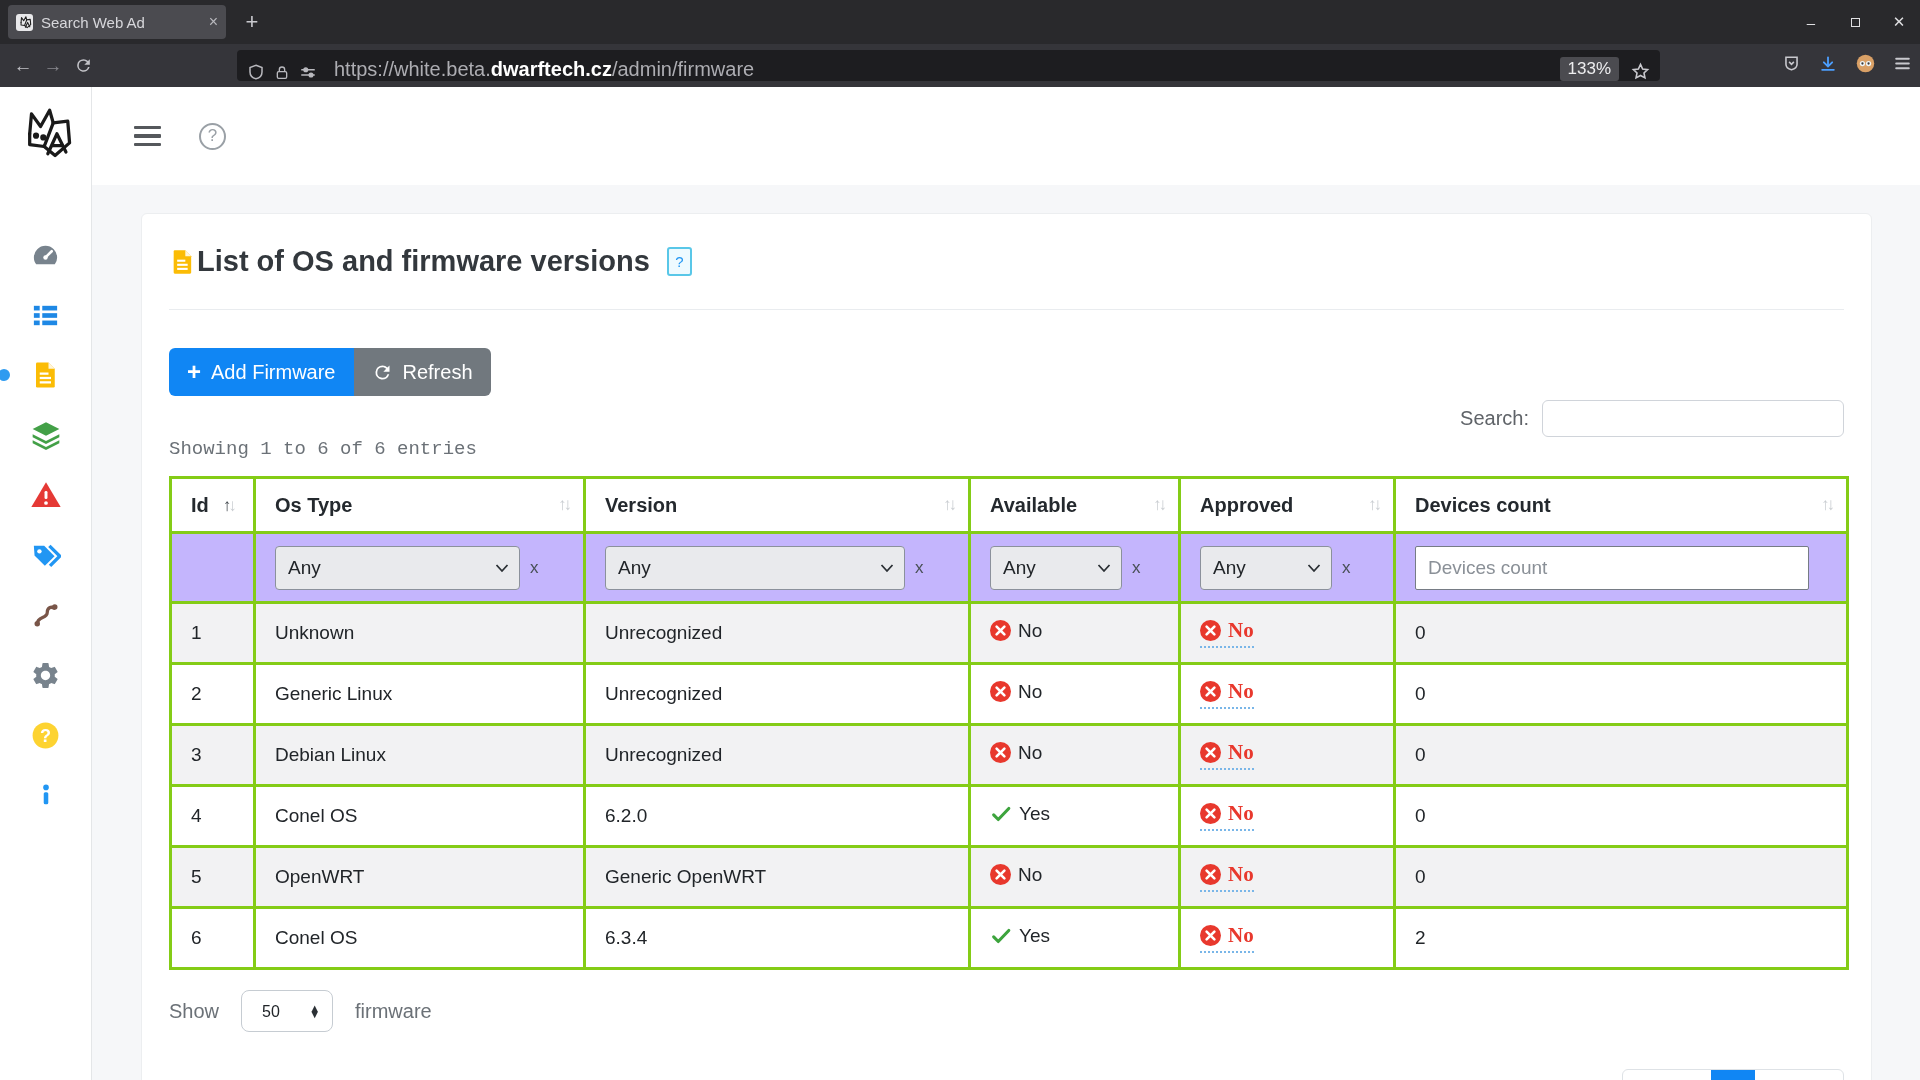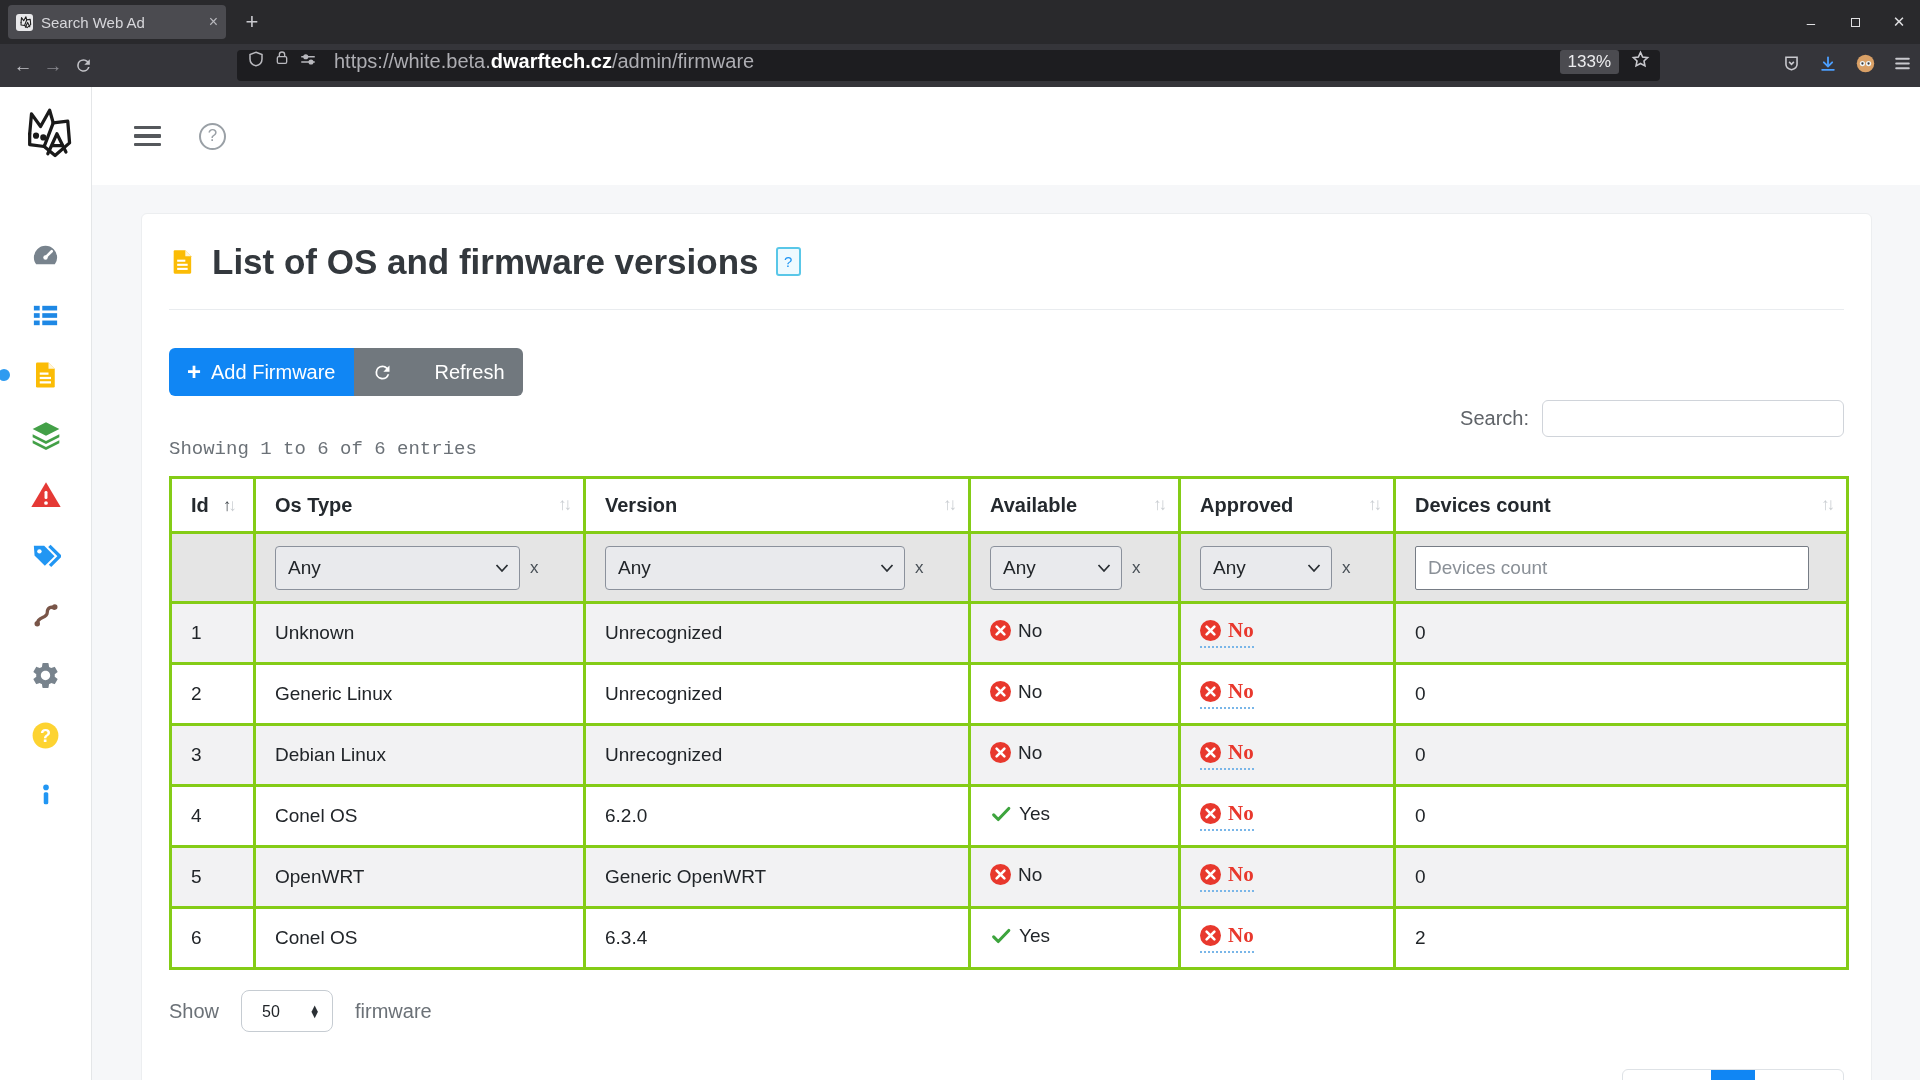--- a/index.html
+++ b/index.html
@@ -15,21 +15,21 @@
   .tab-close { color: #b9b9be; font-size: 16px; margin-left: auto; z-index: 2; }
   .newtab-btn { position: absolute; left: 238px; top: 8px; color: #c9c9ce; font-size: 22px; width: 28px; height: 28px; display: flex; align-items: center; justify-content: center; }
   .win-controls { position: absolute; right: 6px; top: 0; height: 44px; display: flex; align-items: center; gap: 14px; }
   .win-btn { width: 30px; height: 30px; display: flex; align-items: center; justify-content: center; color: #dfdfe2; font-size: 15px; }
   .win-max-glyph { width: 9px; height: 9px; border: 1.6px solid #dfdfe2; }
 
   .navbar { position: absolute; top: 44px; left: 0; width: 1920px; height: 43px; background: #35353a; display: flex; align-items: center; }
   .nav-btn { width: 30px; height: 30px; display: flex; align-items: center; justify-content: center; color: #c3c3c8; font-size: 19px; }
   .nav-btn.back { margin-left: 8px; }
   .nav-btn.fwd { color: #8a8a90; }
-  .urlbar { position: absolute; left: 237px; top: 6px; width: 1423px; height: 31px; background: #1d1d20; border-radius: 4px; display: flex; align-items: flex-start; padding: 0 10px; }
+  .urlbar { position: absolute; left: 237px; top: 6px; width: 1423px; height: 31px; background: #1d1d20; border-radius: 4px; display: flex; align-items: flex-end; padding: 0 10px; }
   .url-icon { margin-right: 9px; display: flex; align-items: center; }
   .url-text { font-size: 20px; color: #adadb2; margin-left: 8px; white-space: nowrap; }
   .url-domain { color: #ffffff; font-weight: 700; }
   .zoom-badge { margin-left: auto; background: #4b4b50; color: #ededef; font-size: 17px; border-radius: 3px; padding: 2px 8px; }
   .star-btn { margin-left: 12px; display: flex; }
   .navbar-right { position: absolute; right: 8px; top: 0; height: 43px; display: flex; align-items: center; gap: 17px; }
 
   
   .app { position: absolute; top: 87px; left: 0; width: 1920px; height: 993px; background: #ffffff; }
   .side { position: absolute; left: 0; top: 0; width: 92px; height: 993px; background: #ffffff; border-right: 1px solid #e4e6e8; z-index: 3; }
@@ -46,44 +46,44 @@
   .status-dot { width: 31px; height: 31px; border-radius: 50%; background: #4caf50; }
   .hdr-label { font-size: 20px; color: #5f6368; margin-left: 13px; }
   .dl-group { display: flex; align-items: center; margin-left: 44px; }
   .avatar { width: 41px; height: 41px; border-radius: 50%; background: #ececee; margin-left: 40px; display: flex; align-items: flex-end; justify-content: center; overflow: hidden; }
   .email { font-size: 20px; color: #3c4043; margin-left: 13px; }
 
   .content { position: absolute; left: 92px; top: 98px; width: 1828px; height: 895px; background: #f6f7f9; }
   .card { position: absolute; left: 49px; top: 28px; width: 1731px; height: 1100px; background: #ffffff; border: 1px solid #eceef0; border-radius: 6px; padding: 0 27px; }
 
   .title-row { height: 96px; border-bottom: 1px solid #e9ecef; display: flex; align-items: center; }
-  .page-title { font-size: 35px; font-weight: 700; color: #33383d; margin-left: 15px; }
+  .page-title { font-size: 29px; font-weight: 700; color: #33383d; }
   .title-help { width: 25px; height: 29px; margin-left: 17px; border: 2px solid #59c7e8; border-radius: 3px; background: #eefaff; color: #2196f3; font-size: 15px; display: flex; align-items: center; justify-content: center; }
 
   .toolbar-row { margin-top: 38px; display: flex; }
   .btn { height: 48px; display: flex; align-items: center; font-size: 20px; color: #fff; padding: 0 18px; }
   .btn-add { background: #1086f4; border-radius: 6px 0 0 6px; }
-  .btn-refresh { background: #71787e; border-radius: 0 6px 6px 0; gap: 32px; }
+  .btn-refresh { background: #71787e; border-radius: 0 6px 6px 0; }
   .btn .ic { margin-right: 10px; display: flex; }
   .plus-glyph { font-size: 24px; font-weight: 700; line-height: 1; }
 
   .search-row { position: absolute; top: 186px; right: 27px; display: flex; align-items: center; }
   .search-label { font-size: 20px; color: #5f6368; margin-right: 13px; }
   .search-input { width: 302px; height: 37px; border: 1px solid #d0d4da; border-radius: 6px; font-size: 18px; padding: 0 10px; color: #212529; outline: none; font-family: inherit; }
 
   .summary { margin-top: 42px; font-size: 19px; color: #6b7177; font-family: Liberation Mono, monospace; }
 
   
   table.grid { width: 1677px; border-collapse: collapse; table-layout: fixed; margin-top: 16px; }
   .grid th, .grid td { border: 3px solid #84cc16; }
   .grid thead th { height: 55px; text-align: left; font-size: 20px; font-weight: 700; color: #24292e; padding: 0 16px 0 19px; position: relative; }
   .sort-icons { position: absolute; right: 14px; top: 50%; transform: translateY(-50%); font-size: 17px; letter-spacing: -3px; color: #c9cdd1; }
   .sort-icons .up-active { color: #3f454b; }
   .id-sort { position: static; transform: none; margin-left: 14px; vertical-align: 1px; }
-  .filter-row td { height: 70px; padding: 0 0 0 19px; background: #e5e5e5; }
+  .filter-row td { height: 70px; padding: 0 0 0 19px; background: #c4b5fd; }
   .filter-wrap { display: flex; align-items: center; }
   .sel-wrap { position: relative; display: inline-block; }
   select.filter-select { appearance: none; -webkit-appearance: none; -moz-appearance: none; background: #e9eaed; border: 1px solid #8b919c; border-radius: 4px; height: 44px; font-size: 19px; color: #212529; padding: 0 34px 0 12px; font-family: inherit; width: 100%; }
   .sel-chev { position: absolute; right: 11px; top: 50%; transform: translateY(-50%); pointer-events: none; display: flex; }
   .clear-x { color: #495057; font-size: 17px; margin-left: 10px; }
   .devices-filter-input { width: 394px; height: 44px; border: 1px solid #767c85; border-radius: 2px; font-size: 19px; padding: 0 12px; color: #212529; font-family: inherit; outline: none; }
   .devices-filter-input::placeholder, .search-input::placeholder { color: #8a9097; }
 
   .grid tbody td { height: 61px; font-size: 19px; color: #212529; padding: 0 16px 0 19px; }
   .grid tbody tr.striped td { background: #f2f2f3; }

